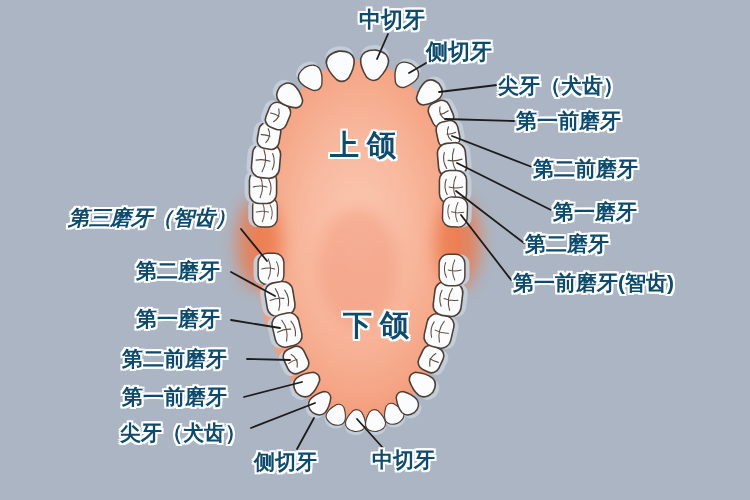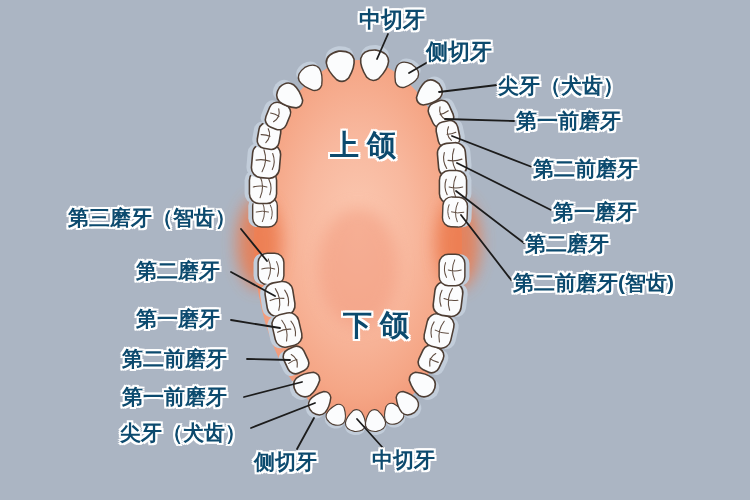--- a/index.html
+++ b/index.html
@@ -240,23 +240,23 @@
   <div class="lbl jaw" style="left:343px;top:311px;">下颌</div>
 
   <div class="lbl" style="left:359px;top:9px;font-size:22px;">中切牙</div>
   <div class="lbl" style="left:426px;top:41px;font-size:22px;">侧切牙</div>
 
   <div class="lbl" style="left:498px;top:75px;">尖牙（犬齿）</div>
   <div class="lbl" style="left:516px;top:110px;">第一前磨牙</div>
   <div class="lbl" style="left:533px;top:158px;">第二前磨牙</div>
   <div class="lbl" style="left:553px;top:201px;">第一磨牙</div>
   <div class="lbl" style="left:525px;top:233px;">第二磨牙</div>
-  <div class="lbl" style="left:513px;top:272px;">第二前磨牙(智齿)</div>
-
-  <div class="lbl" style="left:68px;top:207px;">第三磨牙（智齿）</div>
+  <div class="lbl" style="left:513px;top:272px;">第一前磨牙(智齿)</div>
+
+  <div class="lbl" style="left:68px;top:207px;font-style:italic;">第三磨牙（智齿）</div>
   <div class="lbl" style="left:136px;top:260px;">第二磨牙</div>
   <div class="lbl" style="left:136px;top:308px;">第一磨牙</div>
   <div class="lbl" style="left:122px;top:348px;">第二前磨牙</div>
   <div class="lbl" style="left:122px;top:386px;">第一前磨牙</div>
   <div class="lbl" style="left:120px;top:422px;">尖牙（犬齿）</div>
 
   <div class="lbl" style="left:254px;top:451px;">侧切牙</div>
   <div class="lbl" style="left:372px;top:449px;">中切牙</div>
 
 </div>

